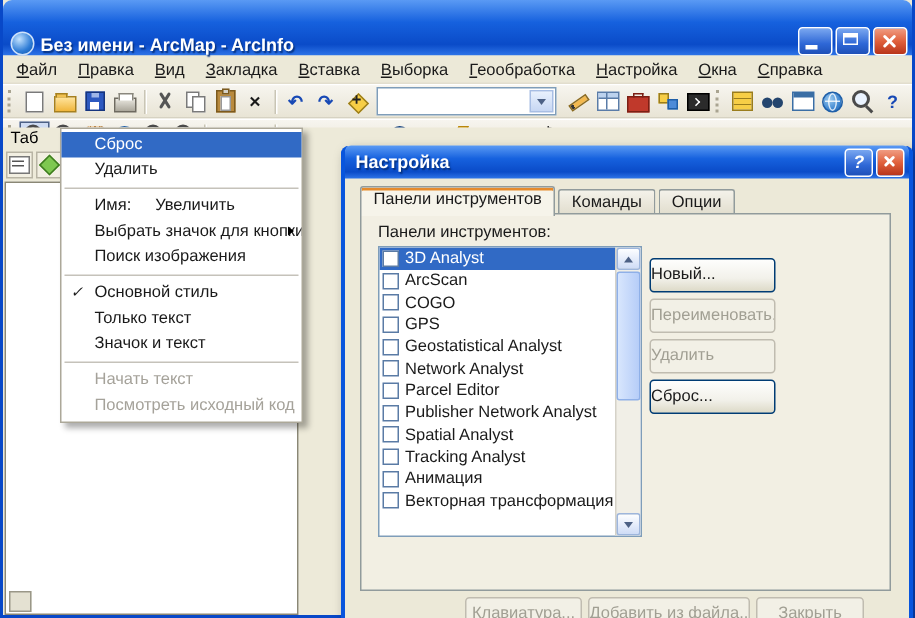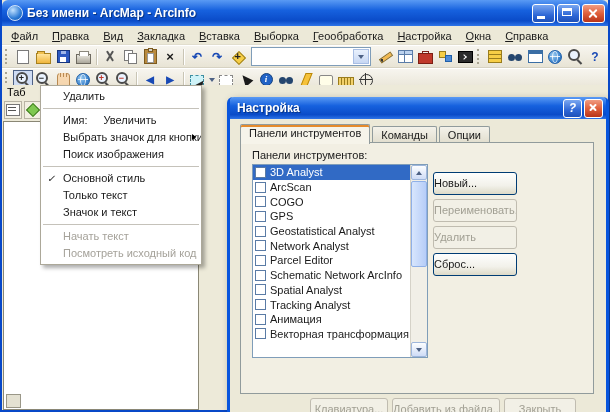--- a/index.html
+++ b/index.html
@@ -1,22 +1,22 @@
 <!DOCTYPE html>
 <html><head>
 <meta charset="utf-8">
 <style>
   html,body{margin:0;padding:0}
   body{width:610px;height:412px;position:relative;overflow:hidden;
        font-family:"Liberation Sans",sans-serif;font-size:11px;color:#1a1a1a;background:#ECE9D8}
   .win{position:absolute;inset:0;border:2px solid #0848C8;border-top:none;background:#ECE9D8;box-sizing:border-box}
 
   
-  .titlebar{height:26px;background:linear-gradient(#5A9AF4,#1661DE 40%,#0A4BC8 80%,#2E74E8);
-            border-radius:6px 6px 0 0;display:flex;align-items:center;padding:0 3px}
+  .titlebar{height:37px;background:linear-gradient(#5A9AF4,#1661DE 40%,#0A4BC8 80%,#2E74E8);
+            border-radius:6px 6px 0 0;display:flex;align-items:flex-end;padding:0 3px}
   .appico{width:14px;height:14px;margin:0 4px 0 2px;border-radius:50%;flex:none;
           background:radial-gradient(circle at 35% 30%,#C2E2FF,#2E7CD6 60%,#0B4FA6);border:1px solid #CFE2FA}
   .ttext{color:#fff;font-weight:bold;font-size:12px;text-shadow:1px 1px 1px #05307E;flex:1;white-space:nowrap}
   .wb{width:21px;height:17px;margin-left:2px;border:1px solid #fff;border-radius:3px;position:relative;flex:none;
       background:linear-gradient(#7AA7F0,#2E67D6 60%,#1E50B8)}
   .wb.close{background:linear-gradient(#F09C82,#E0603C 50%,#B8341A)}
   .b-min{position:absolute;left:4px;bottom:3px;width:8px;height:3px;background:#fff}
   .b-max{position:absolute;left:4px;top:3px;width:10px;height:8px;border:1px solid #fff;border-top:3px solid #fff;box-sizing:border-box}
   .b-x::before,.b-x::after{content:"";position:absolute;left:9px;top:3px;width:2px;height:11px;background:#fff;border-radius:1px}
   .b-x::before{transform:rotate(45deg)}.b-x::after{transform:rotate(-45deg)}
@@ -362,20 +362,21 @@
             <i class="ic ilyr"></i>
           </span>
       </div>
       <div class="toc-body">
         <span class="toc-tab"></span>
       </div>
     </div>
   </div>
 
   <div class="ctx">
+    <div class="cmi hl"><span>Сброс</span></div>
     <div class="cmi"><span>Удалить</span></div>
     <div class="csep"></div>
     <div class="cmi">
       <span>Имя:</span><span class="nmval">Увеличить</span>
     </div>
     <div class="cmi">
       <span>Выбрать значок для кнопки</span>
       <i class="sub"></i>
     </div>
     <div class="cmi"><span>Поиск изображения</span></div>
@@ -430,21 +431,21 @@
         <div class="lrow">
             <span class="cb"></span>
             <span>Network Analyst</span>
           </div>
         <div class="lrow">
             <span class="cb"></span>
             <span>Parcel Editor</span>
           </div>
         <div class="lrow">
             <span class="cb"></span>
-            <span>Schematic Network ArcInfo</span>
+            <span>Publisher Network Analyst</span>
           </div>
         <div class="lrow">
             <span class="cb"></span>
             <span>Spatial Analyst</span>
           </div>
         <div class="lrow">
             <span class="cb"></span>
             <span>Tracking Analyst</span>
           </div>
         <div class="lrow">

